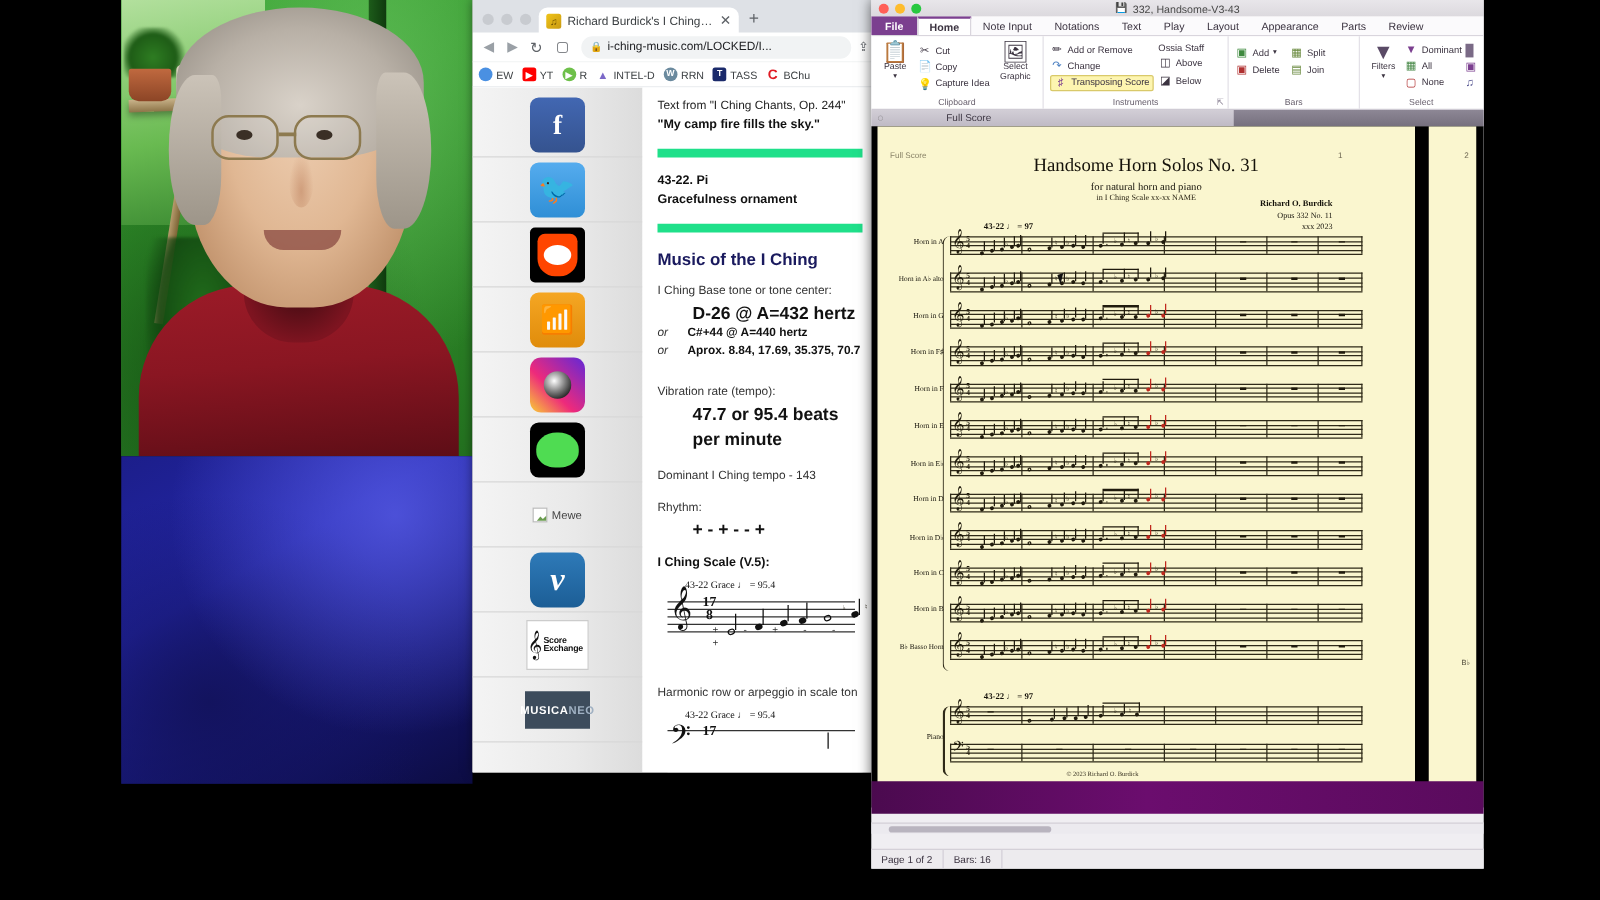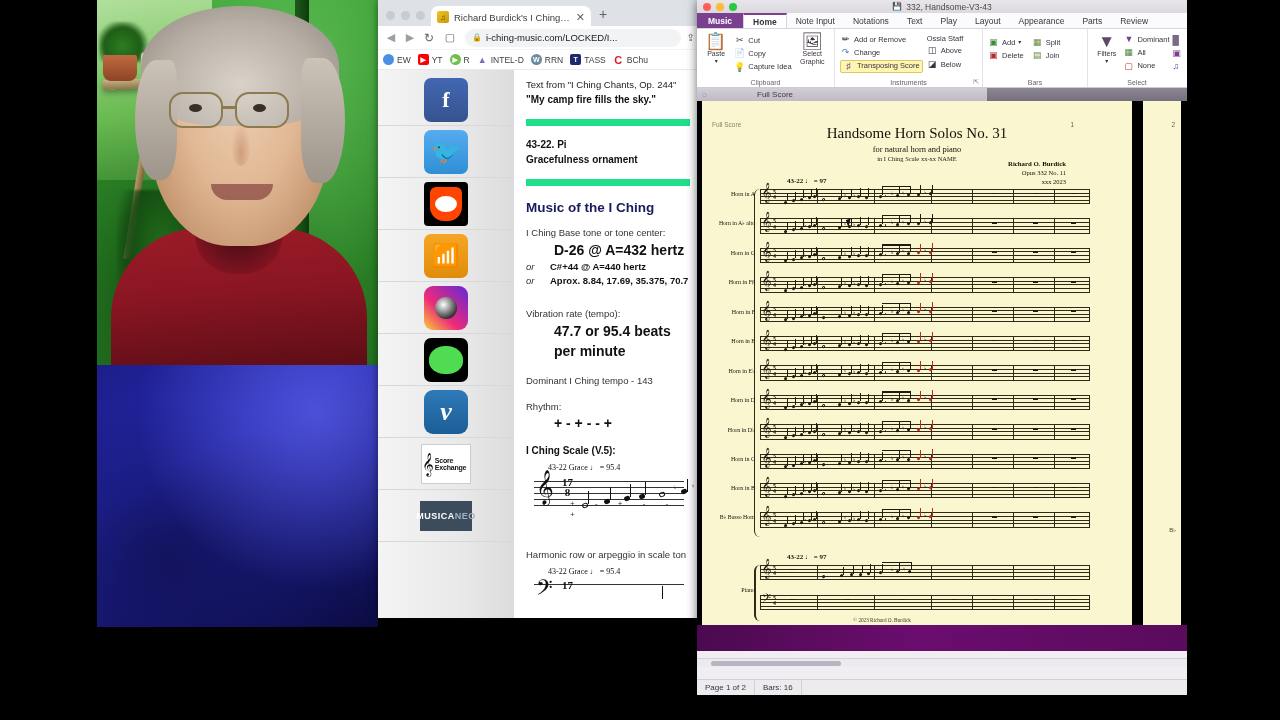--- a/index.html
+++ b/index.html
@@ -494,20 +494,26 @@
           <div class="soc-box soc-ig">
             <span class="ig-lens"></span>
           </div>
         </div>
         <div class="soc">
           <div class="soc-box soc-frog">
             <span class="frog-face"></span>
           </div>
         </div>
         <div class="soc">
+          <div class="mewe-line">
+            <span class="mewe-broken"></span>
+            <span class="mewe-txt">Mewe</span>
+          </div>
+        </div>
+        <div class="soc">
           <div class="soc-box soc-vimeo">v</div>
         </div>
         <div class="soc">
           <div class="soc-scoreex">
             <span class="se-clef">𝄞</span>
             <span class="se-txt">Score Exchange</span>
           </div>
         </div>
         <div class="soc">
           <div class="soc-musicaneo">
@@ -605,21 +611,21 @@
         <span class="sib-dot y"></span>
         <span class="sib-dot g"></span>
       </div>
       <div class="sib-titletxt">
         <span class="sib-savedot">💾</span>
         <span>332, Handsome-V3-43</span>
       </div>
     </div>
 
     <div class="sib-tabs">
-      <div class="sib-tab file">Music</div>
+      <div class="sib-tab file">File</div>
       <div class="sib-tab active">Home</div>
       <div class="sib-tab">Note Input</div>
       <div class="sib-tab">Notations</div>
       <div class="sib-tab">Text</div>
       <div class="sib-tab">Play</div>
       <div class="sib-tab">Layout</div>
       <div class="sib-tab">Appearance</div>
       <div class="sib-tab">Parts</div>
       <div class="sib-tab">Review</div>
     </div>

